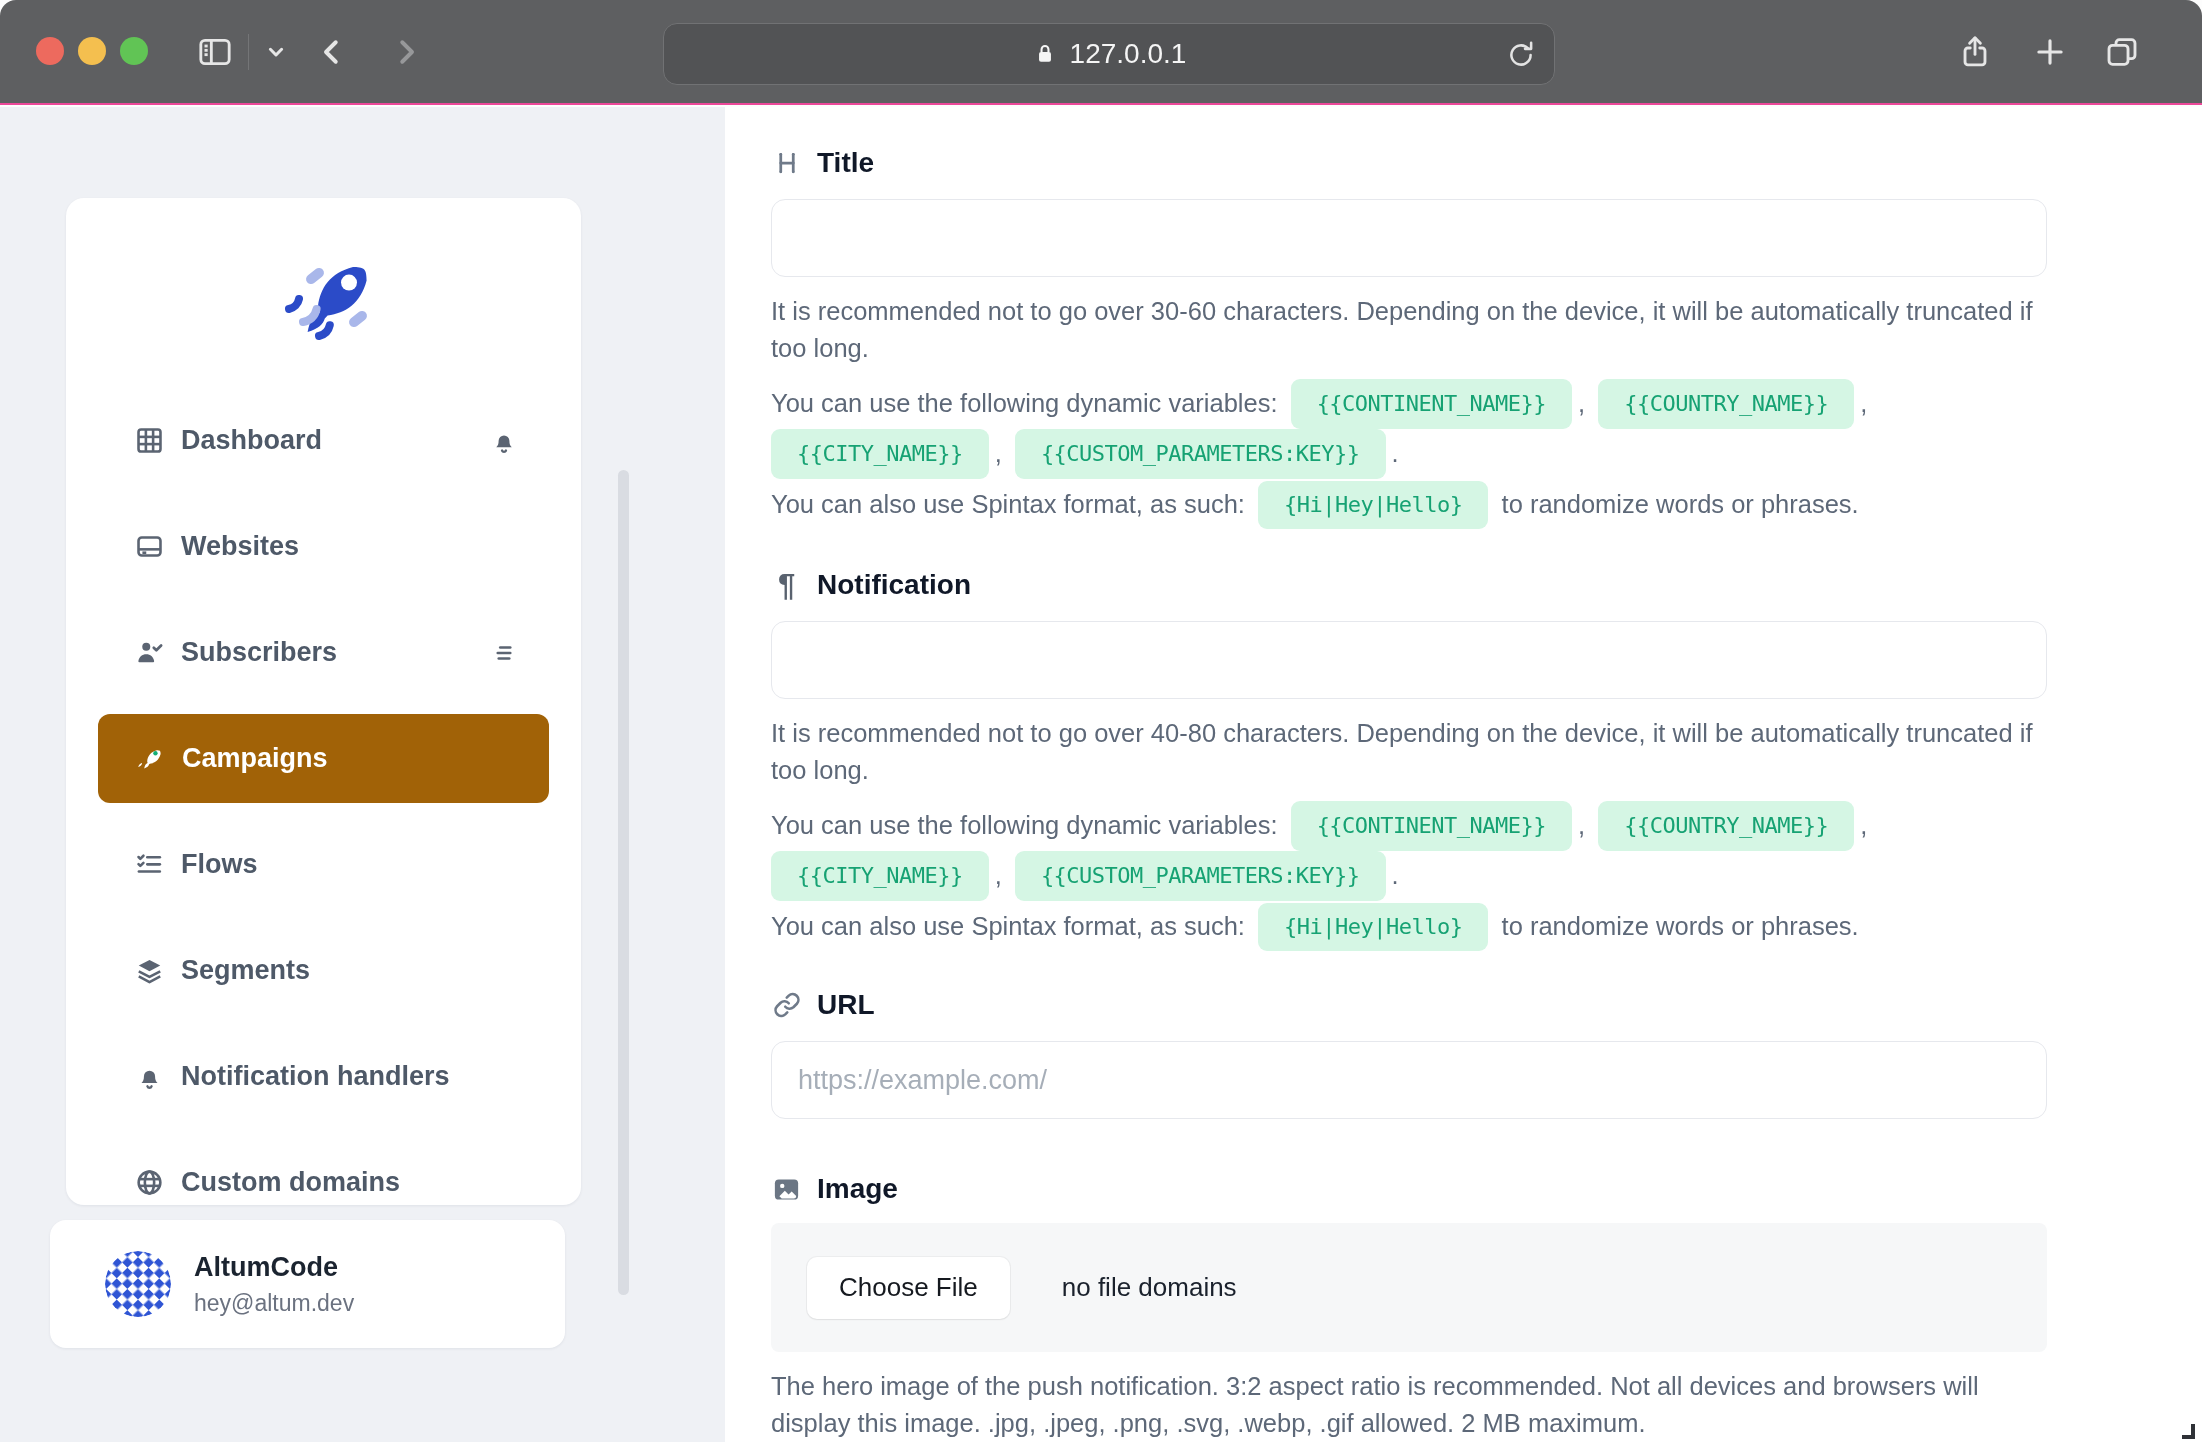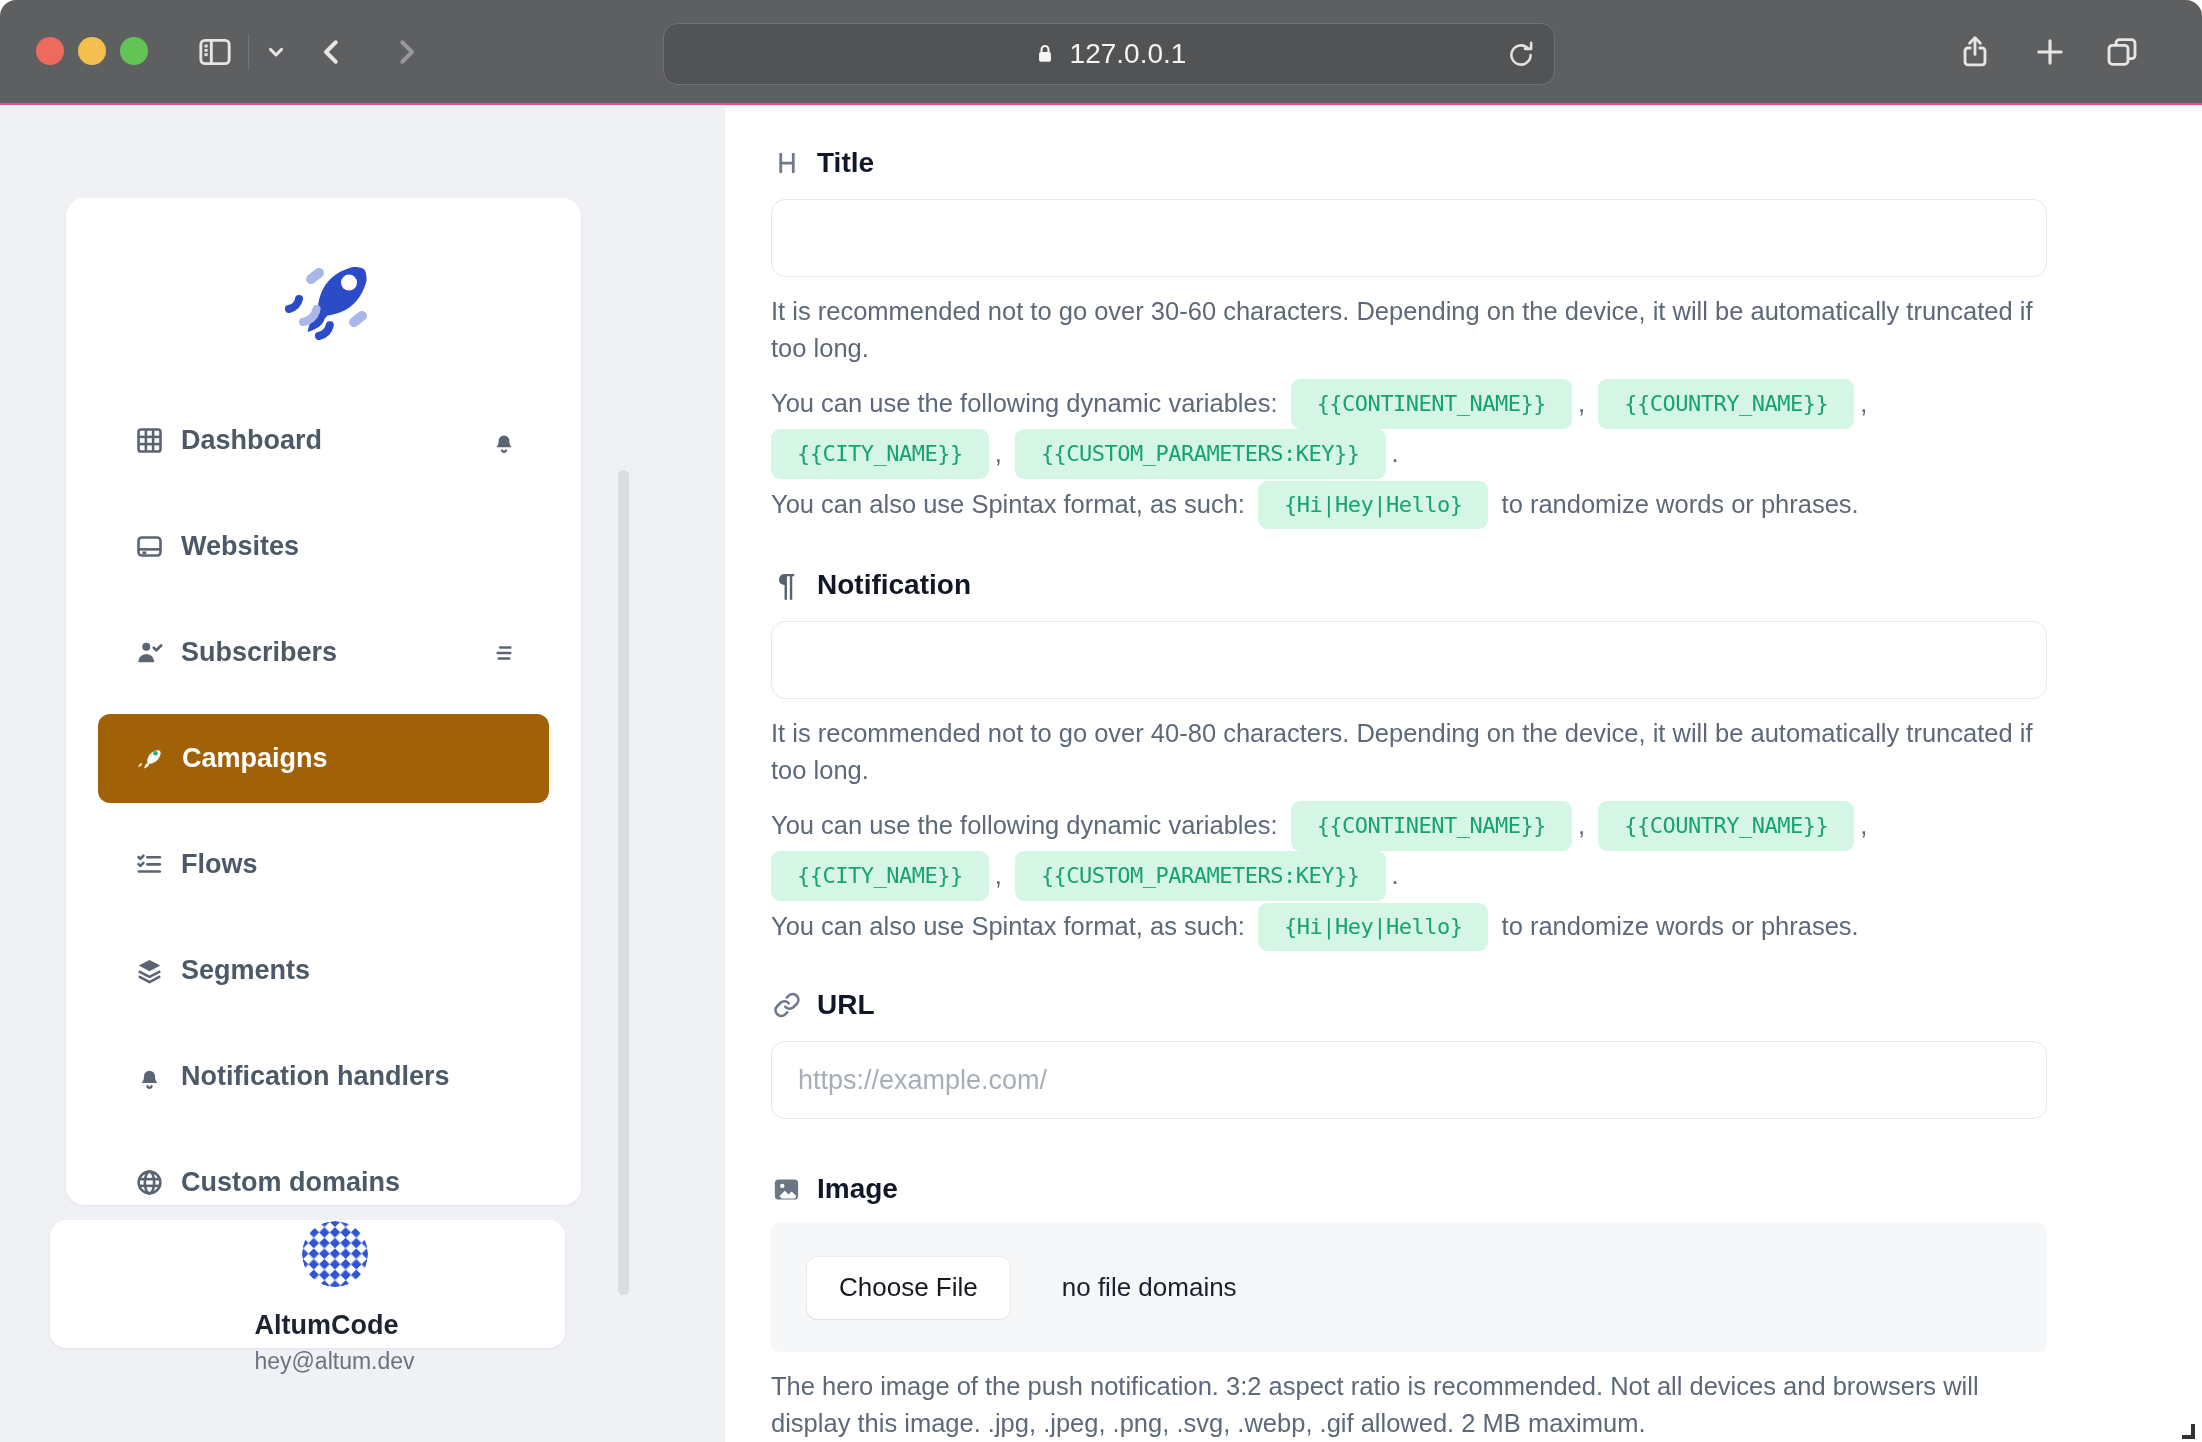--- a/index.html
+++ b/index.html
@@ -66,21 +66,21 @@
 
   .side-scrollbar {
     position: absolute; left: 552px; top: 272px; width: 11px; height: 825px;
     background: #d9dce2; border-radius: 6px;
   }
 
   .profile-card {
     position: absolute; left: 50px; top: 1113px; width: 515px; height: 128px;
     background: #fff; border-radius: 16px;
     box-shadow: 0 1px 3px rgba(20,30,60,.07);
-    display: flex; align-items: center; padding-left: 54px; gap: 22px; flex-direction: column;
+    display: flex; align-items: center; padding-left: 54px; gap: 22px;
   }
   .profile-name { font-size: 27px; font-weight: 700; color: #1b2430; }
   .profile-email { font-size: 23px; color: #6b7280; margin-top: 7px; }
 
   
   .main { position: absolute; left: 725px; top: 0; right: 0; bottom: 0; background: #fff; padding: 38px 0 0 46px; }
   .content { width: 1276px; }
 
   .sec-head { display: flex; align-items: center; gap: 15px; height: 36px; }
   .sec-head .hicon { width: 31px; height: 31px; color: #6f7a89; display: flex; align-items: center; justify-content: center; }

